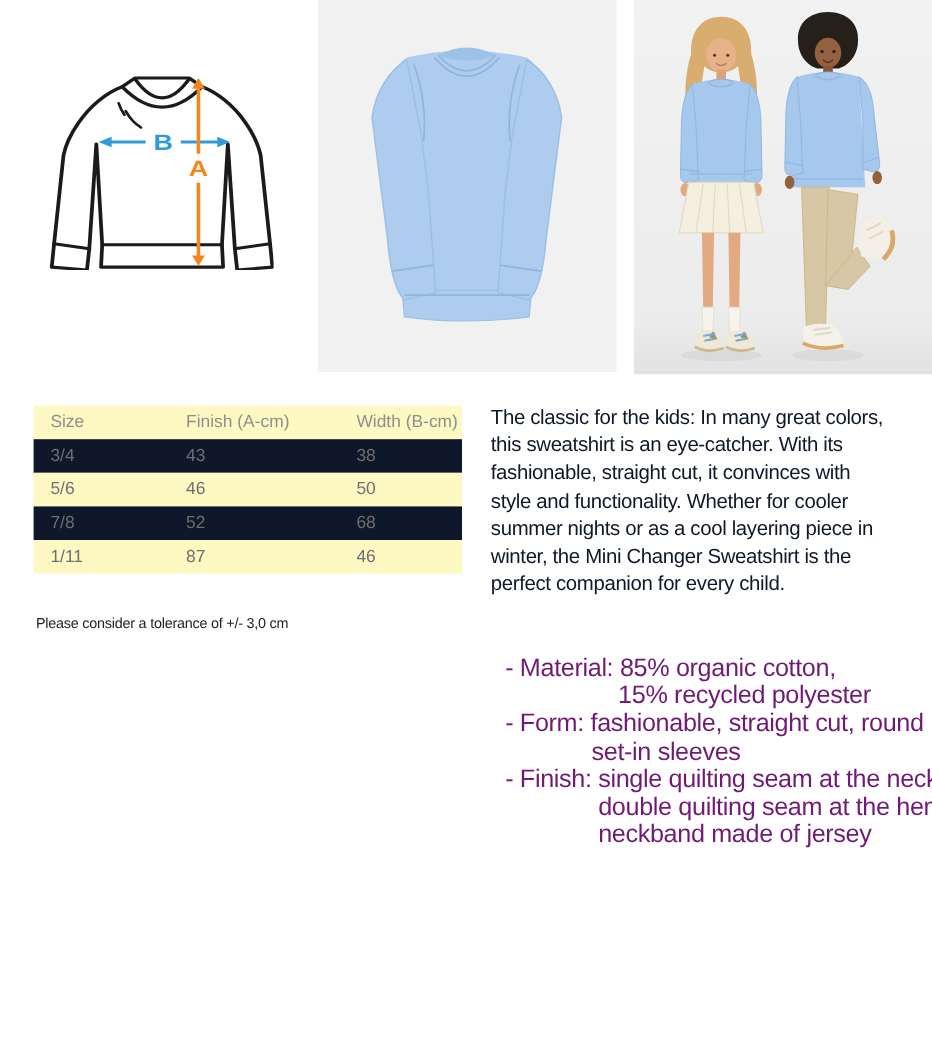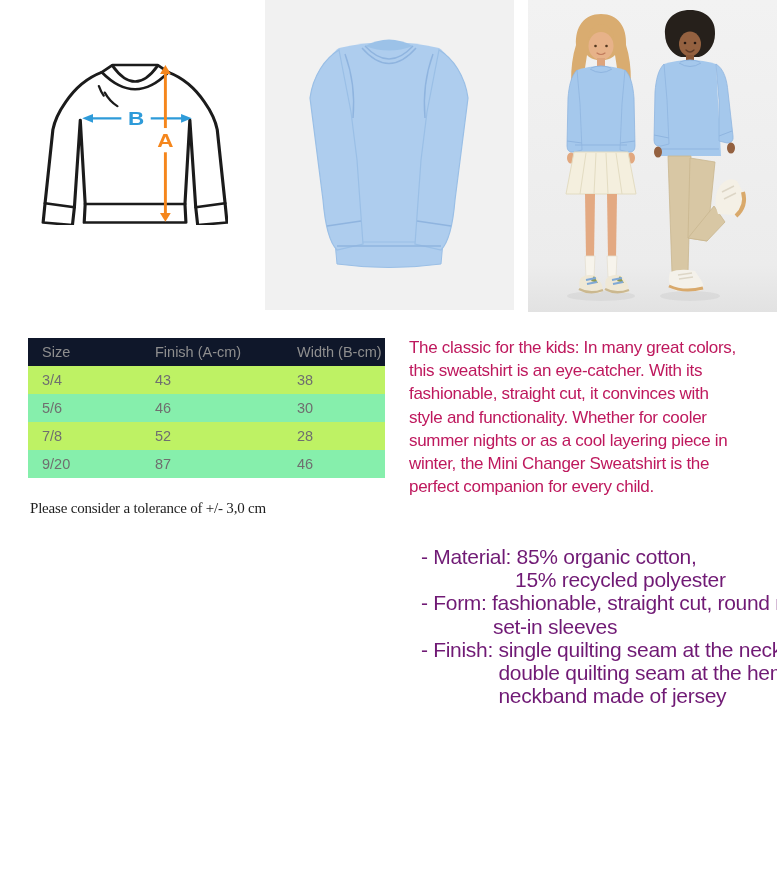--- a/index.html
+++ b/index.html
@@ -11,28 +11,28 @@
   #diagram{left:3px;top:23px;width:225px;height:202px;}
 
   
   #product-photo{left:265px;top:0;width:249px;height:310px;}
   #models-photo{left:528px;top:0;width:249px;height:312px;}
 
   
   #size-table{left:28px;top:338px;width:357px;font-size:14.5px;color:#6F6F6F;}
   .t-row{display:grid;grid-template-columns:113px 142px 102px;height:28px;align-items:center;}
   .t-row>div{padding-left:14px;}
-  .t-head{background:#0f172a;color:#8E8E8E;}
-  .r-gray{background:#bef264;}
-  .r-light{background:#86efac;}
-
-  #tolerance{left:30px;top:500px;font-size:15px;color:#1E1E1E;letter-spacing:-0.2px;font-family:Liberation Serif, serif;}
+  .t-head{background:#fef9c3;color:#8E8E8E;}
+  .r-gray{background:#0f172a;}
+  .r-light{background:#fef9c3;}
+
+  #tolerance{left:30px;top:512px;font-size:12px;color:#1E1E1E;letter-spacing:-0.2px;}
 
   #description{left:409px;top:336px;font-size:17px;line-height:23.2px;
-               color:#be185d;letter-spacing:-0.3px;white-space:pre;}
+               color:#0f172a;letter-spacing:-0.3px;white-space:pre;}
   #spec-list{left:421px;top:545px;font-size:21px;line-height:23.2px;
              color:#701a75;letter-spacing:-0.3px;}
   .spec-item{white-space:pre;}
 </style>
 </head>
 <body>
 
 <div class="page">
 
   <div class="abs" id="diagram">
@@ -208,29 +208,29 @@
       <div>Width (B-cm)</div>
     </div>
     <div class="t-row r-gray">
       <div>3/4</div>
       <div>43</div>
       <div>38</div>
     </div>
     <div class="t-row r-light">
       <div>5/6</div>
       <div>46</div>
-      <div>30</div>
+      <div>50</div>
     </div>
     <div class="t-row r-gray">
       <div>7/8</div>
       <div>52</div>
-      <div>28</div>
+      <div>68</div>
     </div>
     <div class="t-row r-light">
-      <div>9/20</div>
+      <div>1/11</div>
       <div>87</div>
       <div>46</div>
     </div>
   </div>
 
   <div class="abs" id="tolerance">Please consider a tolerance of +/- 3,0 cm</div>
 
   <div class="abs" id="description">The classic for the kids: In many great colors,
 this sweatshirt is an eye-catcher. With its
 fashionable, straight cut, it convinces with

